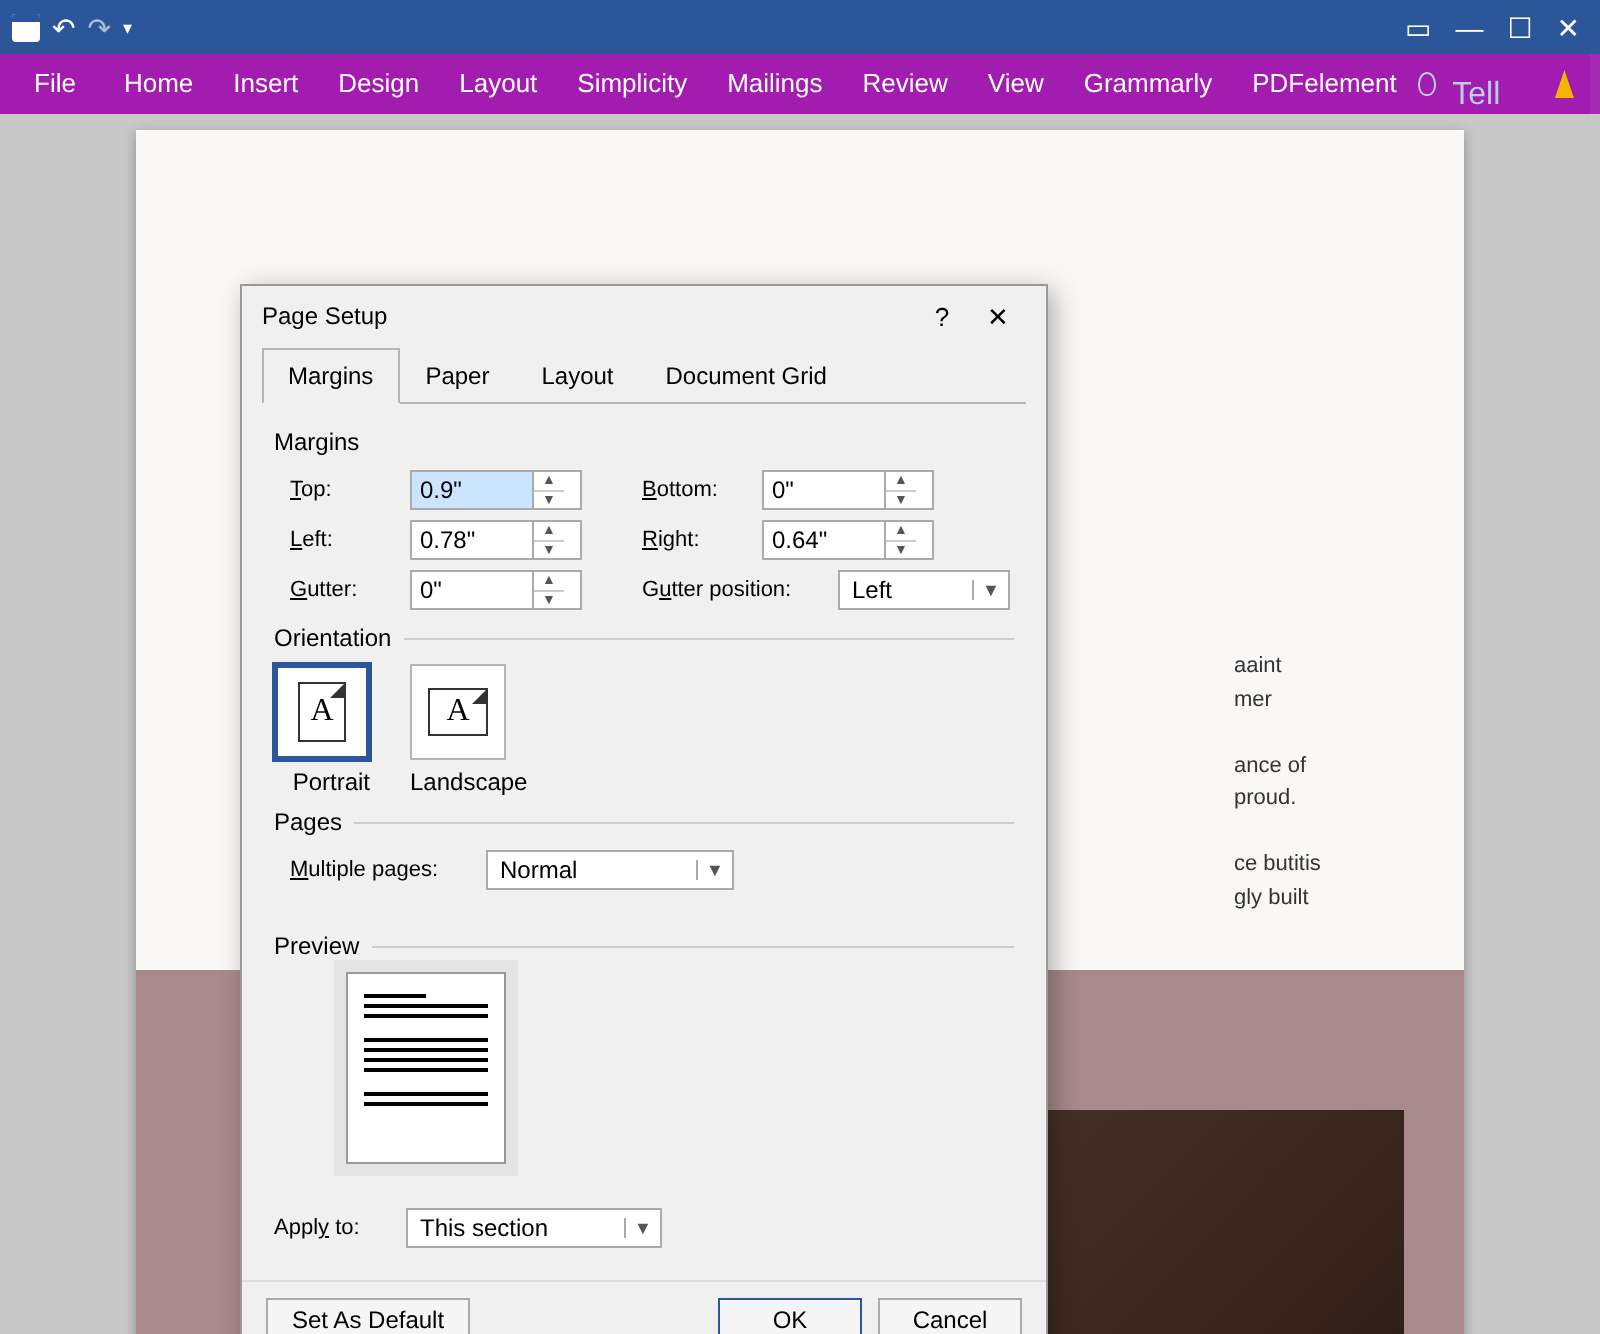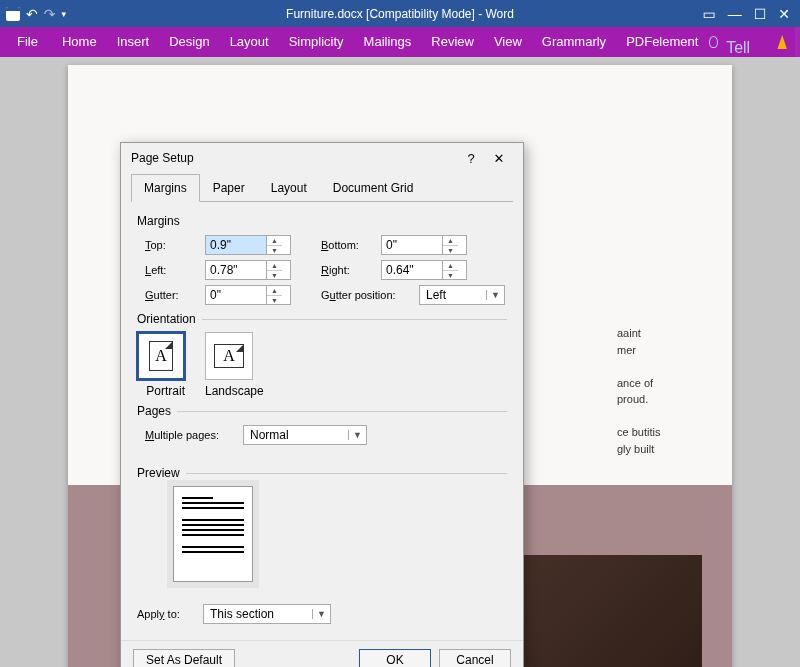--- a/index.html
+++ b/index.html
@@ -70,21 +70,20 @@
 </head>
 <body>
 
 <div class="titlebar">
   <div class="qat">
     <div class="save"></div>
     <span style="font-size:14px;">↶</span>
     <span style="font-size:14px;opacity:.6">↷</span>
     <span style="font-size:9px;">▾</span>
   </div>
-  <div class="title">Furniture.docx [Compatibility Mode] - Word</div>
   <div class="spacer"></div>
   <div class="wincontrols">
     <span>▭</span>
     <span>—</span>
     <span>☐</span>
     <span>✕</span>
   </div>
 </div>
 
 <div class="ribbon">

